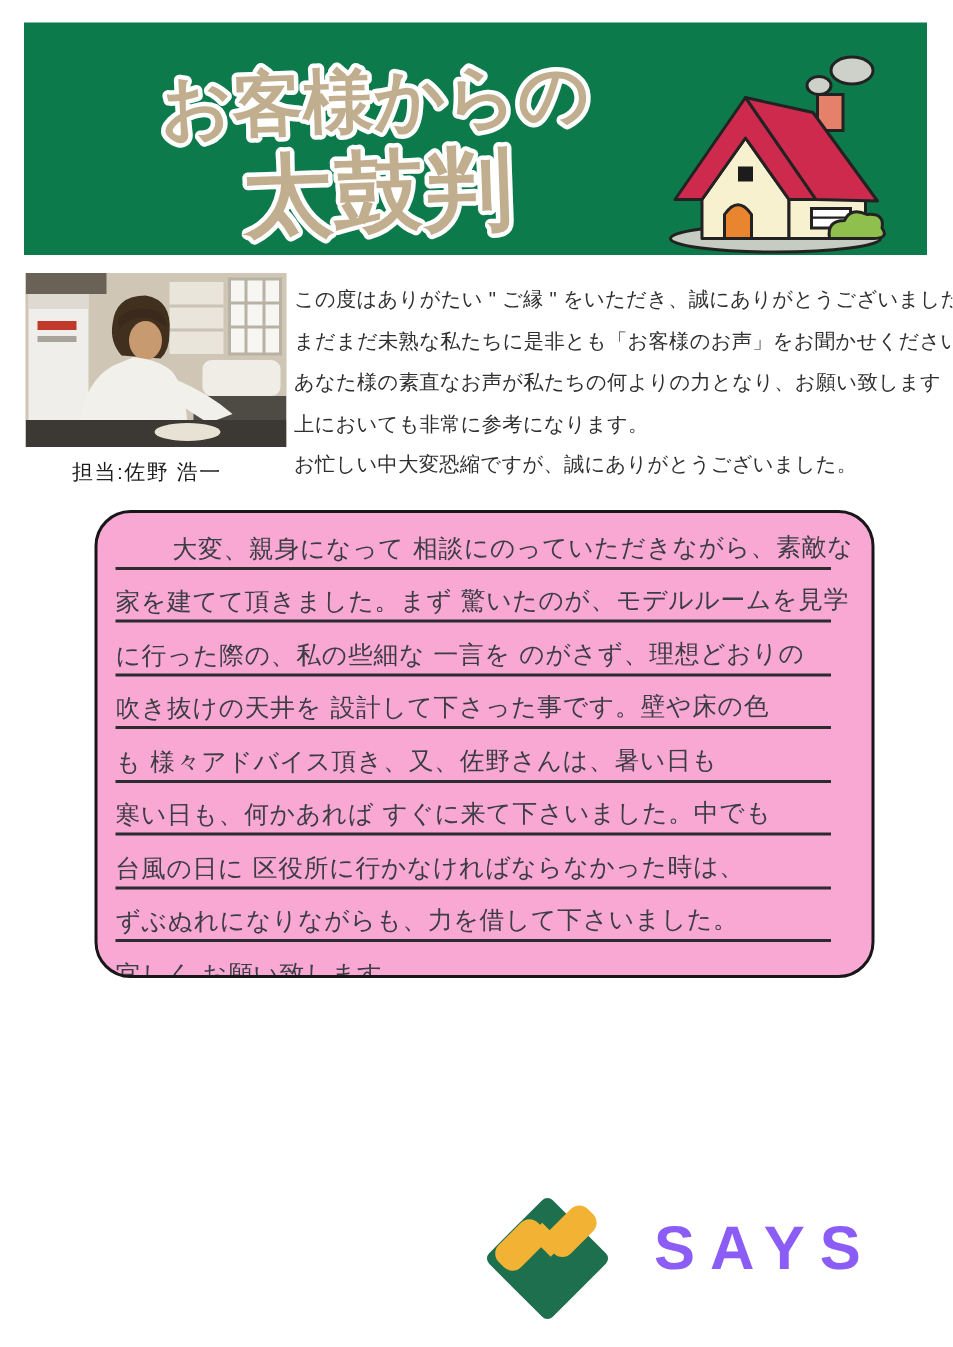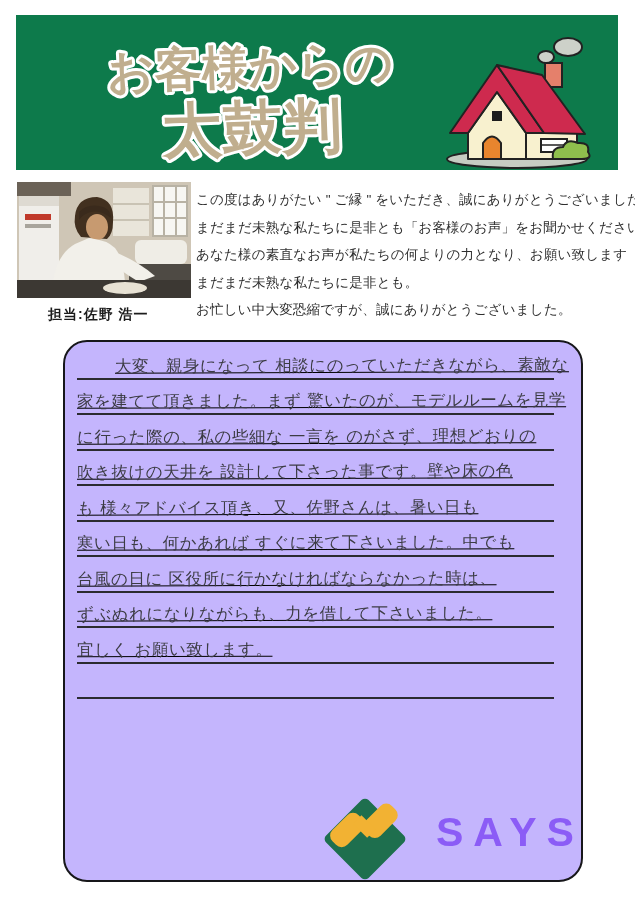--- a/index.html
+++ b/index.html
@@ -58,35 +58,34 @@
     font-size: 13.5px;
     line-height: 27.5px;
     color: #2f2f2f;
     letter-spacing: 0.2px;
     white-space: nowrap;
   }
   .staff {
     position: absolute;
     left: 48px; top: 306px;
     font-size: 14px;
-    font-weight: bold;
+    font-weight: normal;
     color: #1c1c1c;
     letter-spacing: 1px;
   }
 
   
   .testimonial-box {
     position: absolute;
     left: 63px; top: 340px;
-    width: 520px; height: 542px;
+    width: 520px; height: 312px;
     border: 2.5px solid #17171a;
     border-radius: 24px;
-    background: #c4b5fd;
+    background: #f9a8d4;
     overflow: hidden;
-    text-decoration: underline;
   }
   .rule-row {
     margin-left: 12px;
     width: 477px;
     height: 35.5px;
     border-bottom: 2px solid #2b2b30;
     display: flex;
     align-items: flex-end;
   }
   .rule-row.first { height: 37.5px; }
@@ -179,21 +178,21 @@
       <path d="M98,70 Q122,80 138,94 L122,100 Q102,88 94,80 Z" fill="#f2f0ea"></path>
       <rect x="0" y="98" width="174" height="18" fill="#3c3833"></rect>
       <ellipse cx="108" cy="106" rx="22" ry="6" fill="#e8e2d4"></ellipse>
     </svg>
   </div>
 
   <div class="intro">
     <p>この度はありがたい " ご縁 " をいただき、誠にありがとうございました。</p>
     <p>まだまだ未熟な私たちに是非とも「お客様のお声」をお聞かせください。</p>
     <p>あなた様の素直なお声が私たちの何よりの力となり、お願い致します</p>
-    <p>まだまだ未熟な私たちに是非とも。</p>
+    <p>上においても非常に参考になります。</p>
     <p>お忙しい中大変恐縮ですが、誠にありがとうございました。</p>
   </div>
 
   <div class="staff">担当:佐野 浩一</div>
 
   <div class="testimonial-box">
     <div class="rule-row first">
       <span class="hand">大変、親身になって 相談にのっていただきながら、素敵な</span>
     </div>
     <div class="rule-row">

